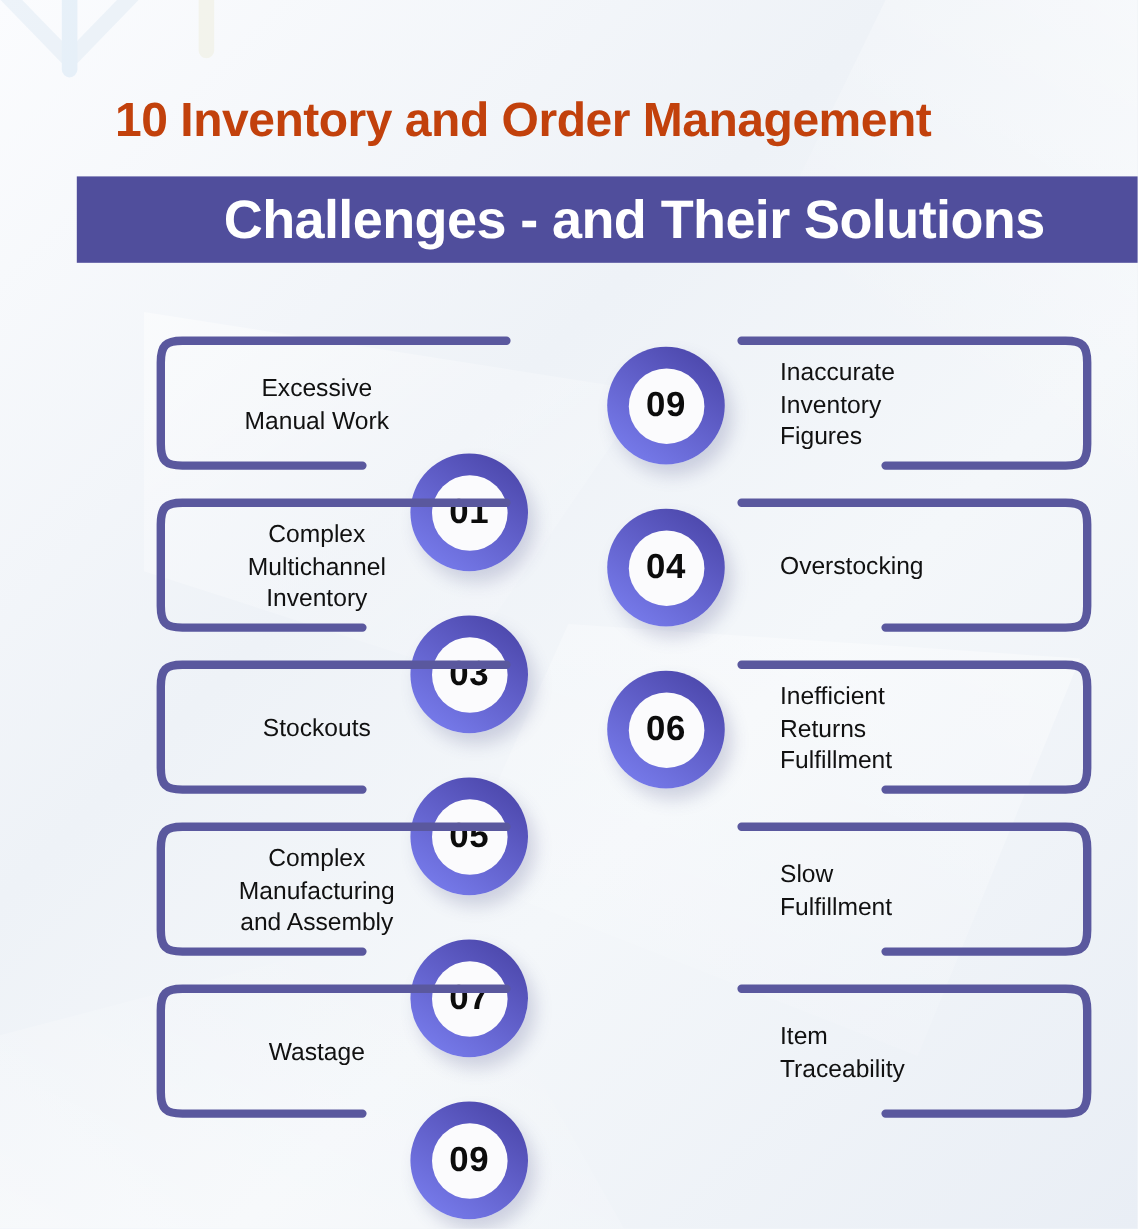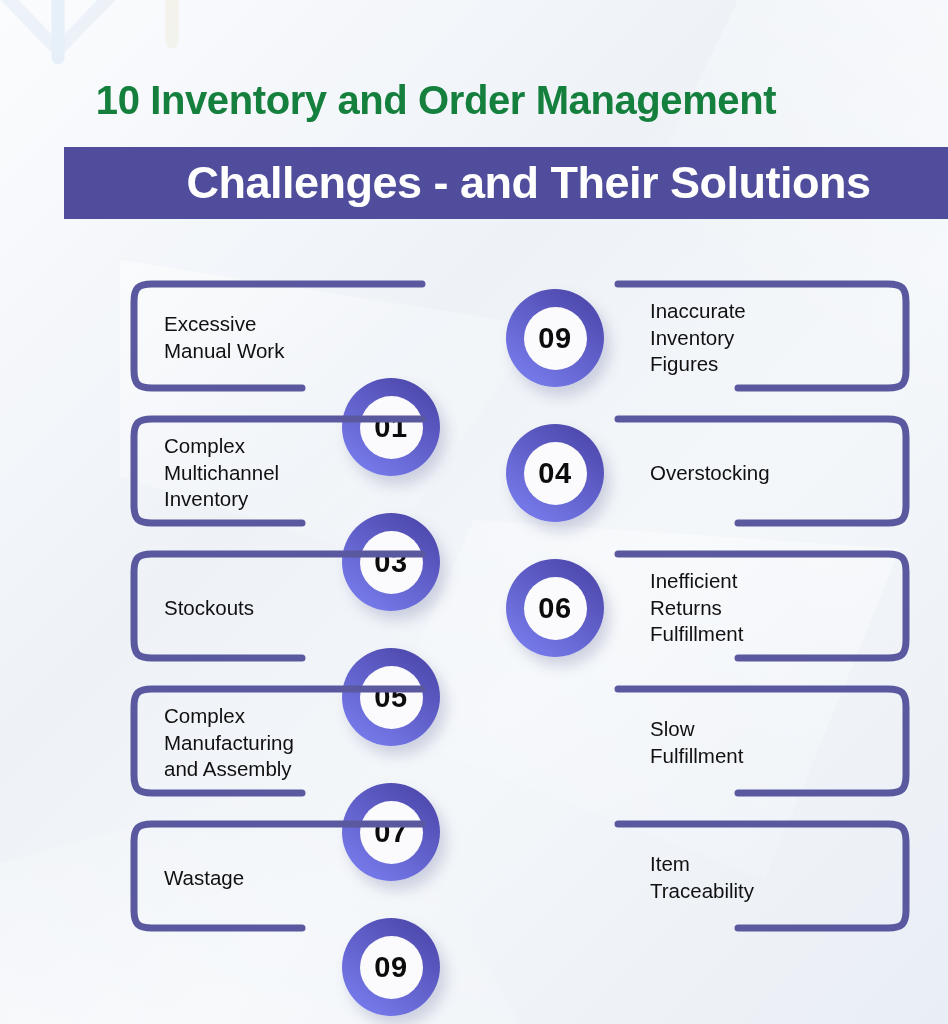--- a/index.html
+++ b/index.html
@@ -61,21 +61,21 @@
   
   .header { position: absolute; top: 0; left: 0; width: 948px; }
 
   .title-line-1 {
     position: absolute;
     top: 78px; left: 0; width: 872px;
     text-align: center;
     font-size: 40px;
     font-weight: 700;
     letter-spacing: -.4px;
-    color: #15803d;
+    color: #c2410c;
     white-space: nowrap;
   }
 
   .title-banner {
     position: absolute;
     top: 147px; left: 64px;
     width: 929px; height: 72px;
     background: #504e9c;
     display: flex;
     align-items: center;
@@ -126,21 +126,21 @@
   
   .item-label {
     position: absolute;
     top: 50%;
     transform: translateY(-50%);
     font-size: 20.5px;
     line-height: 1.30;
     color: #111111;
     white-space: pre-line;
   }
-  .item.left  .item-label { left: 34px;  width: 200px; text-align: left; }
+  .item.left  .item-label { left: 34px;  width: 200px; text-align: center; }
   .item.right .item-label { left: 150px; width: 215px; text-align: left; }
 
   
   .badge {
     position: absolute;
     top: 50%;
     width: 98px; height: 98px;
     margin-top: -49px;
     border-radius: 50%;
     background: linear-gradient(215deg, #4a45a8 6%, #5d5bc4 40%, #7a7ff0 96%);

